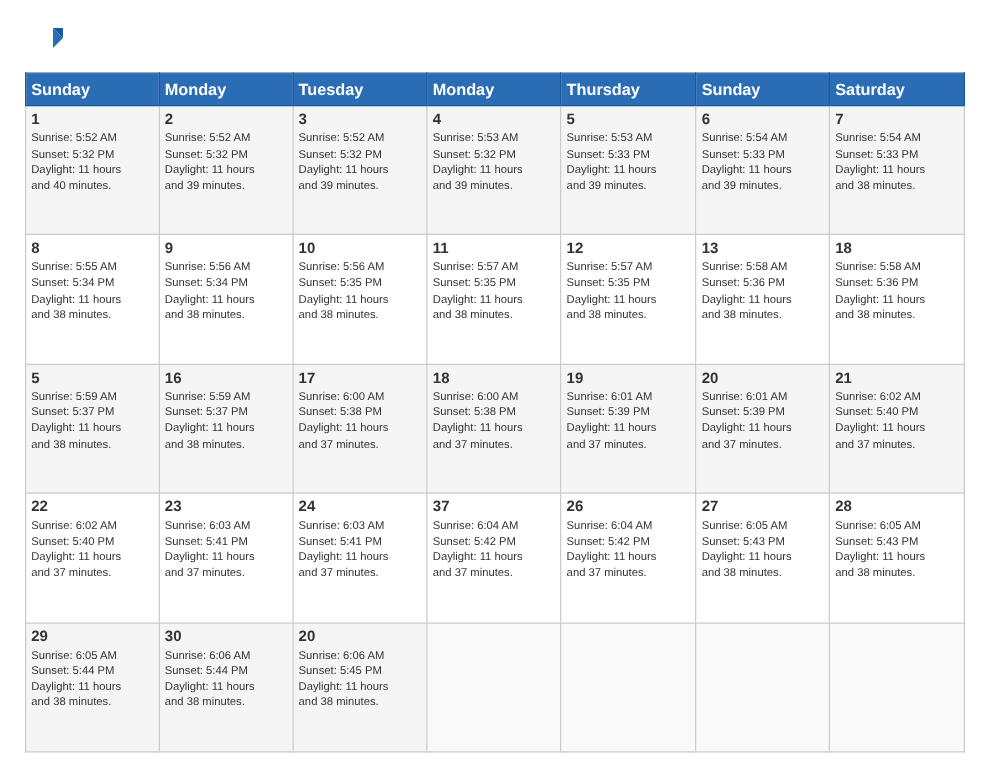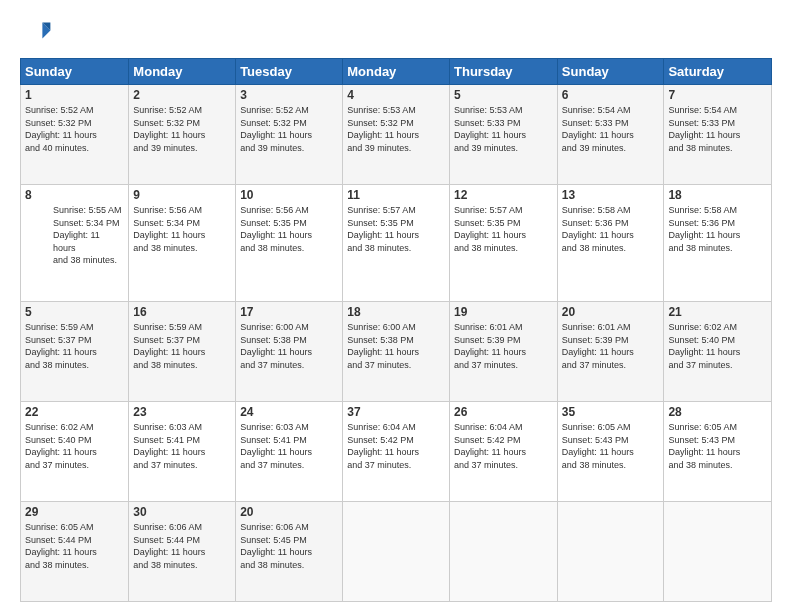--- a/index.html
+++ b/index.html
@@ -178,21 +178,21 @@
             <span class="day-num">7</span>
             <div class="day-info" style="white-space: pre-line;">Sunrise: 5:54 AM
 Sunset: 5:33 PM
 Daylight: 11 hours
 and 38 minutes.</div>
           </td>
         </tr>
         <tr>
           <td>
             <span class="day-num">8</span>
-            <div class="day-info" style="white-space: pre-line; margin-left: 28px;">Sunrise: 5:55 AM
+            <div class="day-info" style="white-space: pre-line;">Sunrise: 5:55 AM
 Sunset: 5:34 PM
 Daylight: 11 hours
 and 38 minutes.</div>
           </td>
           <td>
             <span class="day-num">9</span>
             <div class="day-info" style="white-space: pre-line;">Sunrise: 5:56 AM
 Sunset: 5:34 PM
 Daylight: 11 hours
 and 38 minutes.</div>
@@ -314,21 +314,21 @@
 and 37 minutes.</div>
           </td>
           <td>
             <span class="day-num">26</span>
             <div class="day-info" style="white-space: pre-line;">Sunrise: 6:04 AM
 Sunset: 5:42 PM
 Daylight: 11 hours
 and 37 minutes.</div>
           </td>
           <td>
-            <span class="day-num">35</span>
+            <span class="day-num">27</span>
             <div class="day-info" style="white-space: pre-line;">Sunrise: 6:05 AM
 Sunset: 5:43 PM
 Daylight: 11 hours
 and 38 minutes.</div>
           </td>
           <td>
             <span class="day-num">28</span>
             <div class="day-info" style="white-space: pre-line;">Sunrise: 6:05 AM
 Sunset: 5:43 PM
 Daylight: 11 hours

